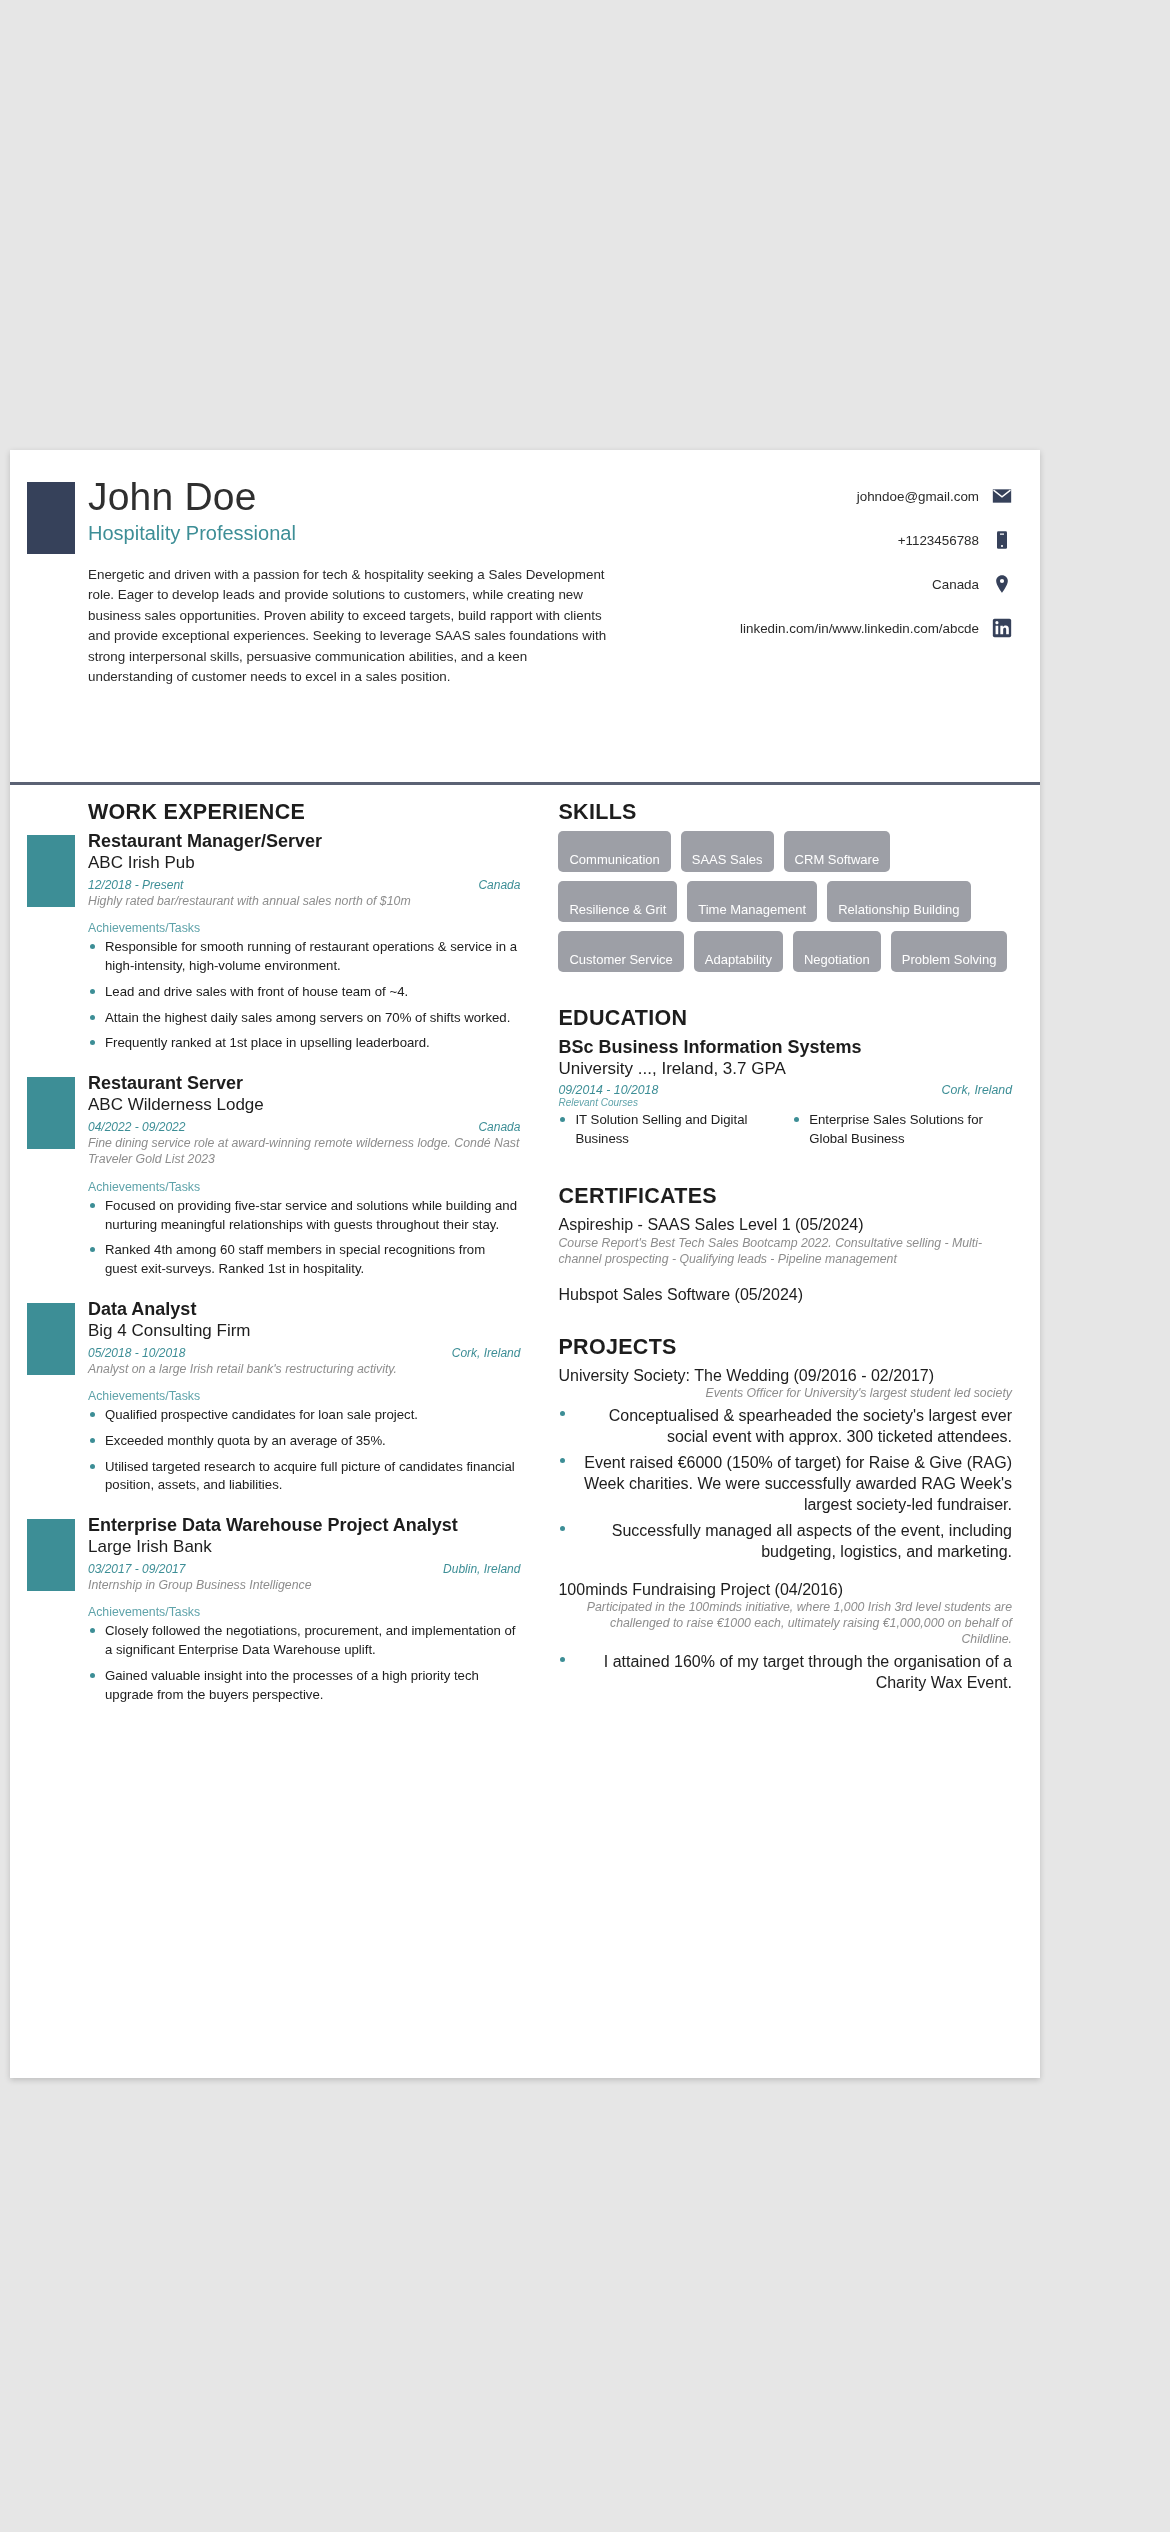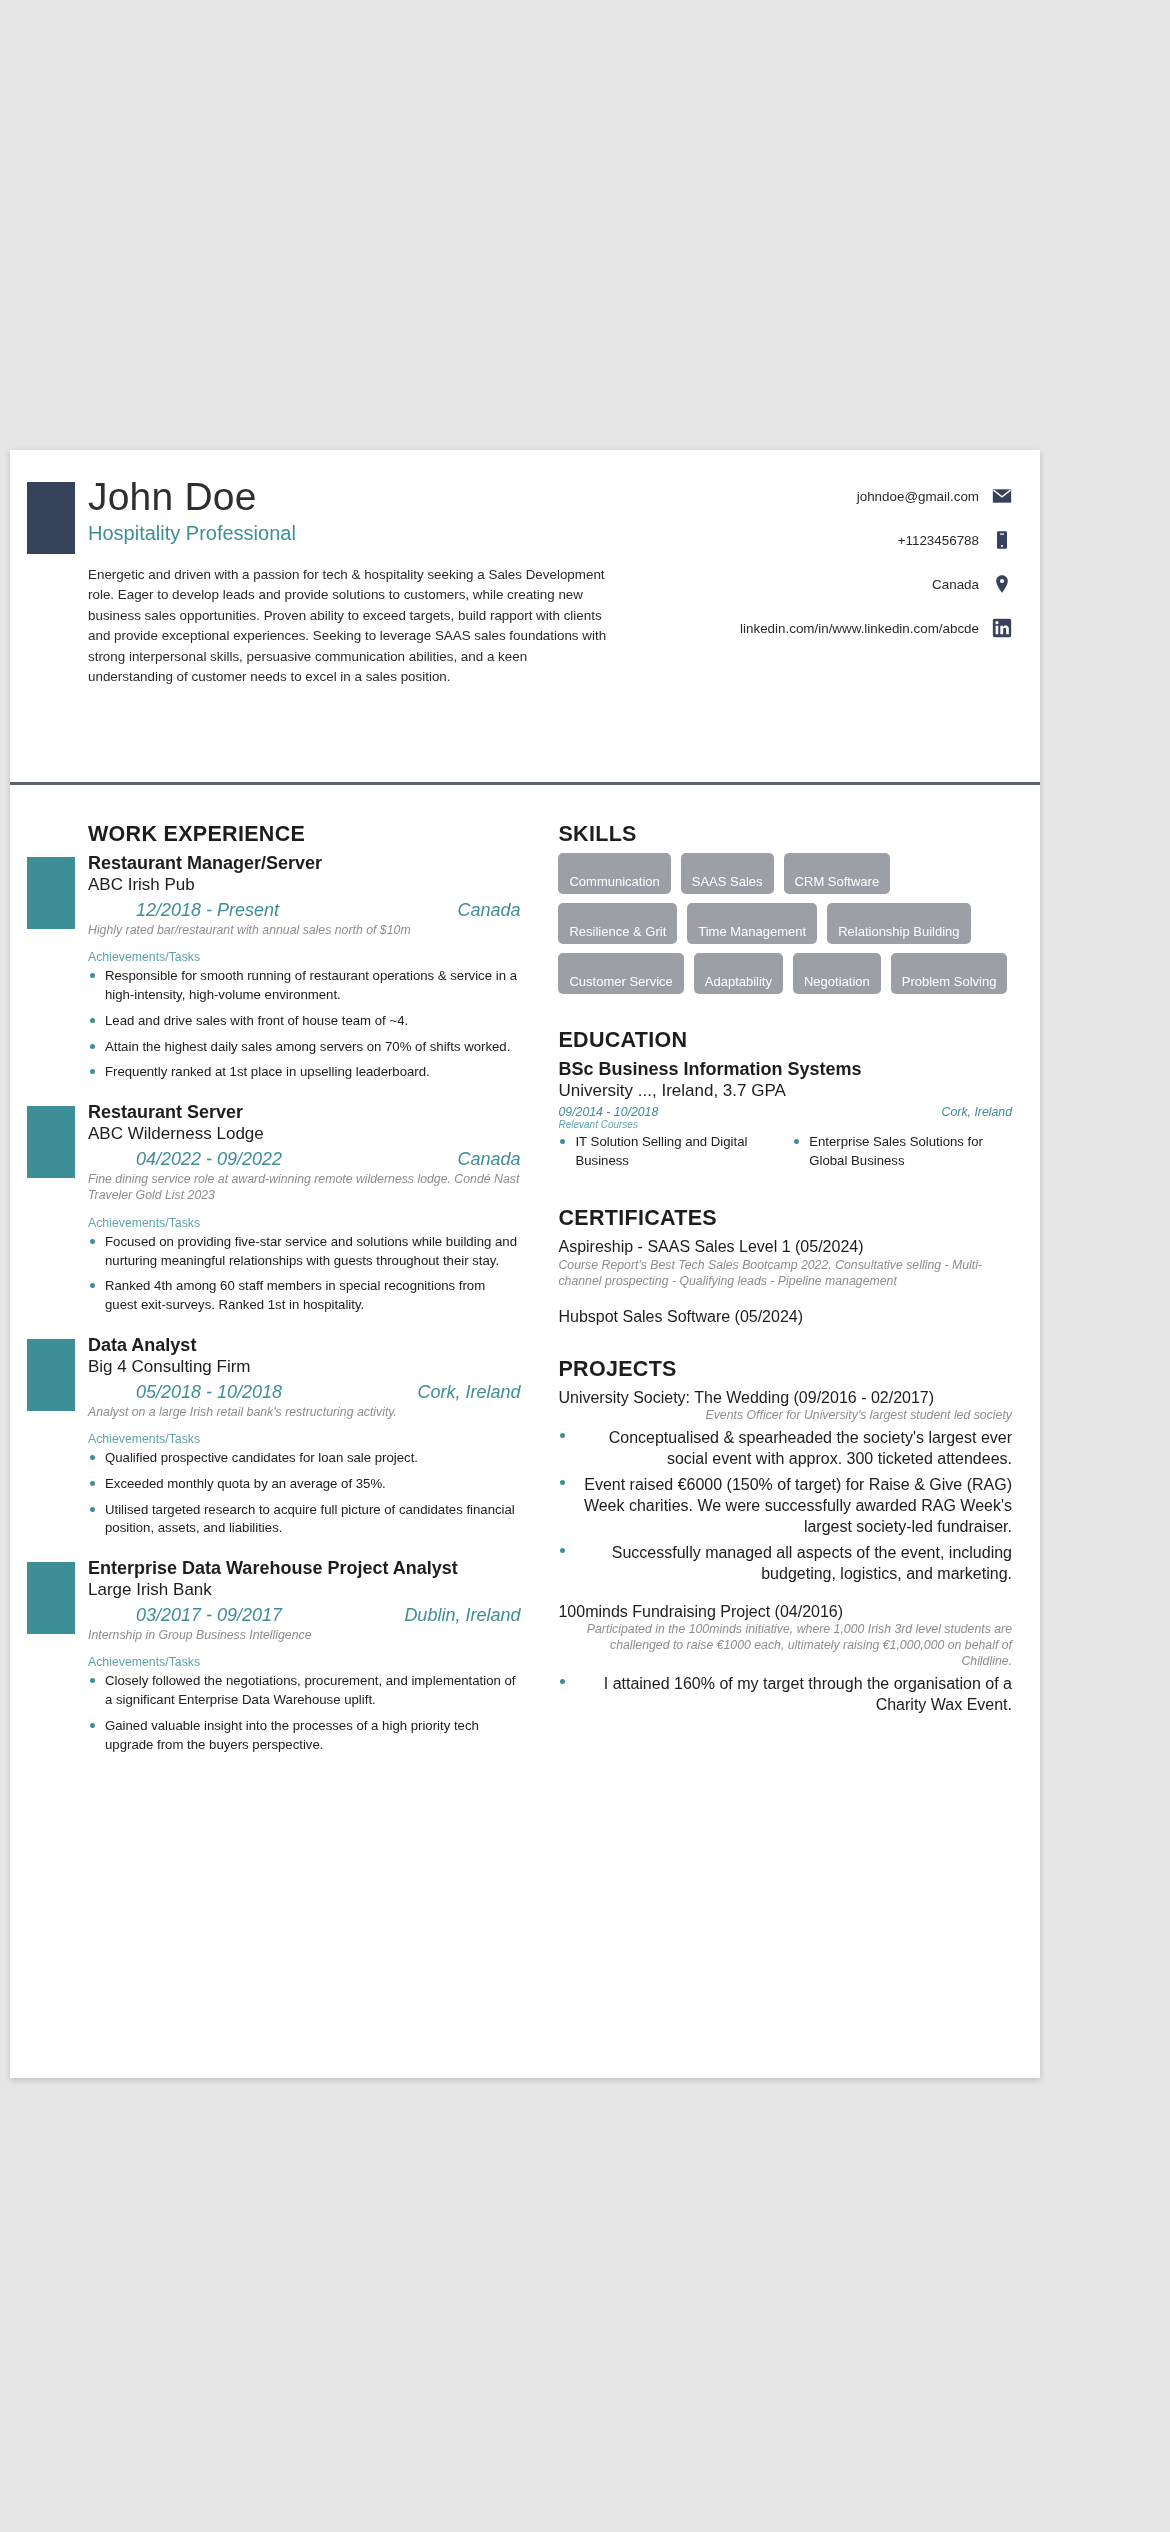--- a/index.html
+++ b/index.html
@@ -59,21 +59,21 @@
   .contact-txt { font-size:13.4px; color:#2a2a2a; text-align:right; }
   .c-icon { width:20px; height:20px; flex:0 0 20px; display:block; }
 
   .hr-main {
     position:absolute; left:0; top:332px;
     width:100%; height:3px; background:#5b6274;
   }
 
   
   .body {
-    position:absolute; top:346px; left:0;
+    position:absolute; top:324px; left:0;
     width:100%; height:1293px;
     display:flex;
   }
   .col-left { width:598px; position:relative; padding:26px 24px 0 0; }
   .col-right { width:552px; position:relative; padding:26px 28px 0 14px; }
 
   .sec-h {
     font-size:21.5px; font-weight:700; color:#1d1d1d;
     letter-spacing:.3px; margin-bottom:6px;
   }
@@ -83,23 +83,22 @@
   .job { position:relative; margin-bottom:20px; }
   .job-accent {
     position:absolute; left:17px; top:4px;
     width:48px; height:72px; background:#3d8e96;
   }
   .job-inner { margin-left:78px; }
   .job-title { font-size:18px; font-weight:700; color:#1d1d1d; line-height:1.16; }
   .job-org   { font-size:17px; font-weight:400; color:#1d1d1d; margin-top:1px; }
   .job-meta {
     display:flex; justify-content:space-between;
-    font-size:18px; font-style:italic; color:#3d8e96;
+    font-size:12px; font-style:italic; color:#3d8e96;
     margin-top:5px;
-    margin-left:48px;
   }
   .job-desc {
     font-size:12.3px; font-style:italic; color:#8d8d8d;
     line-height:1.34; margin-top:1px;
   }
   .ach-label {
     font-size:12.3px; color:#5fa3aa;
     margin-top:12px; margin-bottom:3px;
   }
   ul.bul { list-style:none; }

